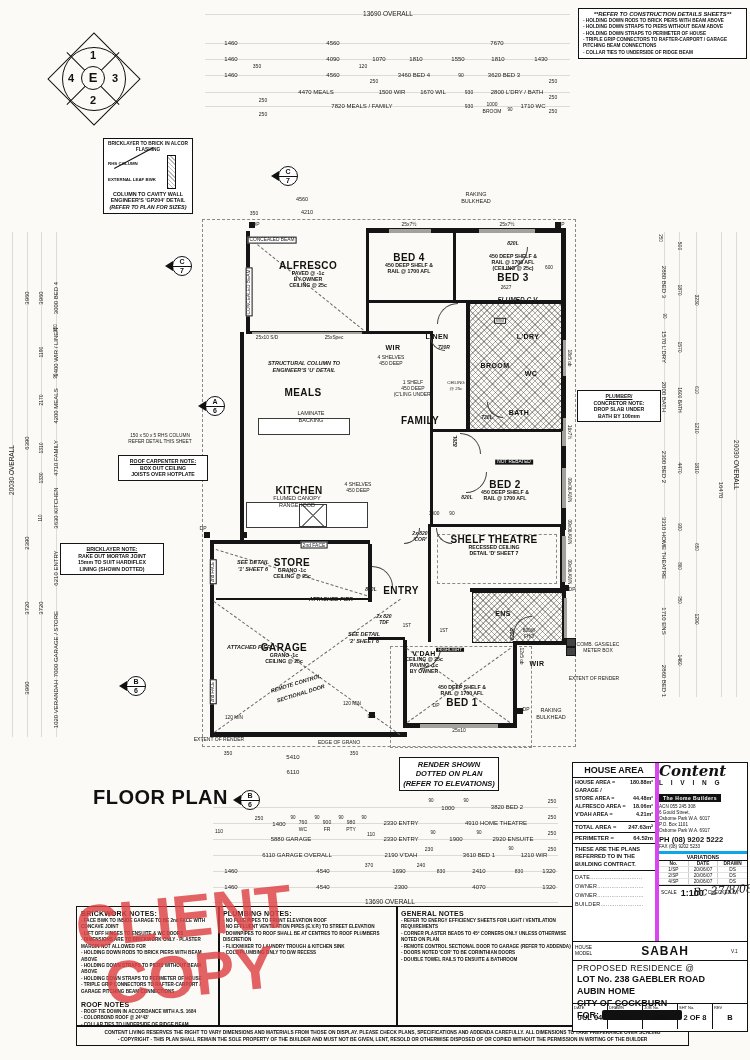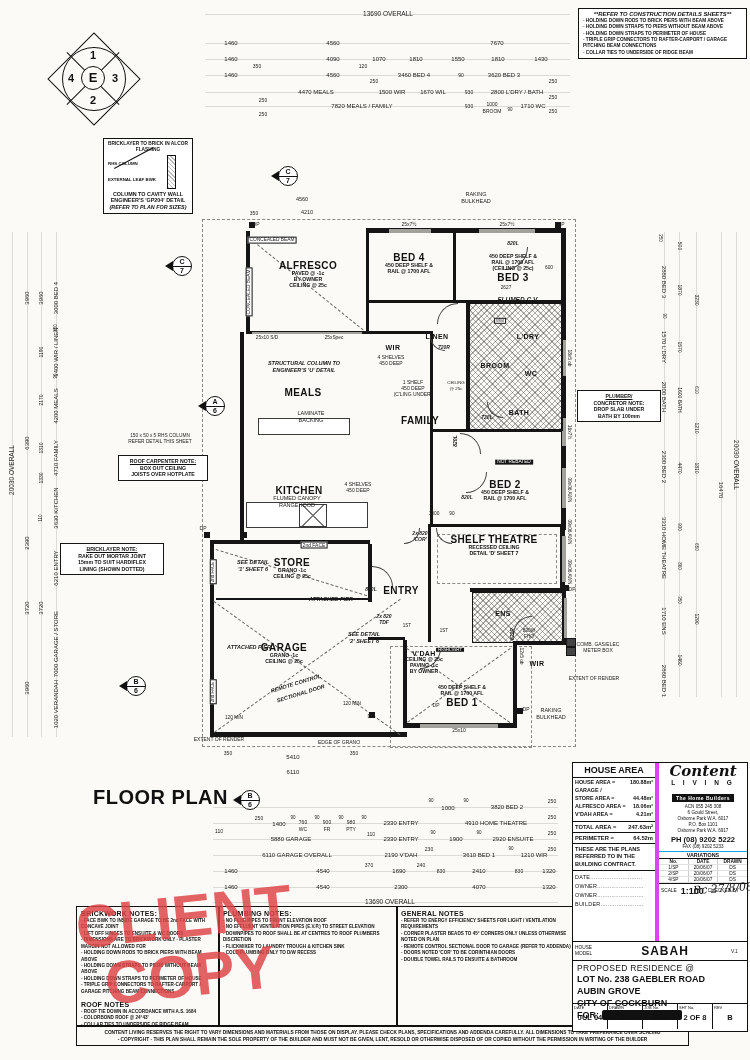--- a/index.html
+++ b/index.html
@@ -81,21 +81,21 @@
   .tb-left{position:absolute;left:0;top:0;width:86px;height:178px;border-right:4px solid #d946ef;}
   .tb-head{font-size:9px;font-weight:bold;text-align:center;border-bottom:1px solid #111;padding:2px 0;}
   .arow{display:flex;justify-content:space-between;font-size:5.4px;font-weight:bold;padding:0 2px;line-height:1.5;}
   .tb-total{display:flex;justify-content:space-between;font-size:5.8px;font-weight:bold;
             border-top:1px solid #111;border-bottom:1px solid #111;padding:2px;margin-top:2px;}
   .tb-peri{display:flex;justify-content:space-between;font-size:5.8px;font-weight:bold;
            border-bottom:1px solid #111;padding:2px;}
   .tb-contract{font-size:5.6px;font-weight:bold;padding:2px;line-height:1.35;border-bottom:1px solid #111;}
   .sign{font-size:5.4px;padding:3px 2px 0 2px;letter-spacing:.3px;}
   .tb-right{position:absolute;left:86px;top:0;width:88px;height:178px;}
-  .logo{text-align:center;border-bottom:1px solid #0ea5e9;padding:1px 0 2px 0;}
+  .logo{border-bottom:3px solid #0ea5e9;padding:1px 0 2px 0;}
   .logo .scr{font-family:"DejaVu Serif",serif;font-style:italic;font-weight:bold;font-size:15px;line-height:1;}
   .logo .liv{font-size:6.5px;letter-spacing:3px;font-weight:bold;}
   .logo .tag{background:#111;color:#fff;font-size:5px;font-weight:bold;letter-spacing:.5px;
              display:inline-block;padding:1px 4px;margin:1px 0;}
   .logo .adr{font-size:4.6px;line-height:1.3;}
   .logo .ph{font-size:7.6px;font-weight:bold;margin-top:1px;}
   .logo .fx{font-size:4.6px;}
   .vars{border-bottom:1px solid #111;}
   .vars .vt{font-size:5.4px;font-weight:bold;text-align:center;border-bottom:1px solid #111;}
   .vrow{display:flex;font-size:4.8px;text-align:center;border-bottom:1px solid #e2e2e2;}
@@ -606,20 +606,25 @@
         <div>RAKE OUT MORTAR JOINT</div>
         <div>15mm TO SUIT HARDIFLEX</div>
         <div>LINING (SHOWN DOTTED)</div>
       </div>
       <div class="nbox" style="left: 577px; top: 390px; width: 76px;">
         <div style="text-decoration: underline;">PLUMBER/</div>
         <div>CONCRETOR NOTE:</div>
         <div>DROP SLAB UNDER</div>
         <div>BATH BY 100mm</div>
       </div>
+      <div class="nbox big" style="left: 399px; top: 757px; width: 92px;">
+        <div>RENDER SHOWN</div>
+        <div>DOTTED ON PLAN</div>
+        <div>(REFER TO ELEVATIONS)</div>
+      </div>
       <div class="marker" style="left: 278px; top: 166px;">
         <div class="a">C</div>
         <div class="b">7</div>
         <div class="tri"></div>
       </div>
       <div class="marker" style="left: 172px; top: 256px;">
         <div class="a">C</div>
         <div class="b">7</div>
         <div class="tri"></div>
       </div>
@@ -776,21 +781,21 @@
       </div>
     </div>
     <div class="tb-model">
       <span class="ml">HOUSE MODEL</span>
       <span class="mv">SABAH</span>
       <span class="mr">V.1</span>
     </div>
     <div class="tb-project">
       <div class="p1">PROPOSED RESIDENCE @</div>
       <div class="p2">LOT No. 238 GAEBLER ROAD</div>
-      <div class="p2">AUBIN GROVE</div>
+      <div class="p2">AUBIN HOME</div>
       <div class="p2">CITY OF COCKBURN</div>
       <div class="forline">
           <span>FOR:</span>
         <span class="redact"></span>
         </div>
     </div>
     <div class="tb-stamp" id="stamp-row">
         <div class="scell">
           <div class="sl">DATE</div>
           <div class="sv">JUL 04</div>

